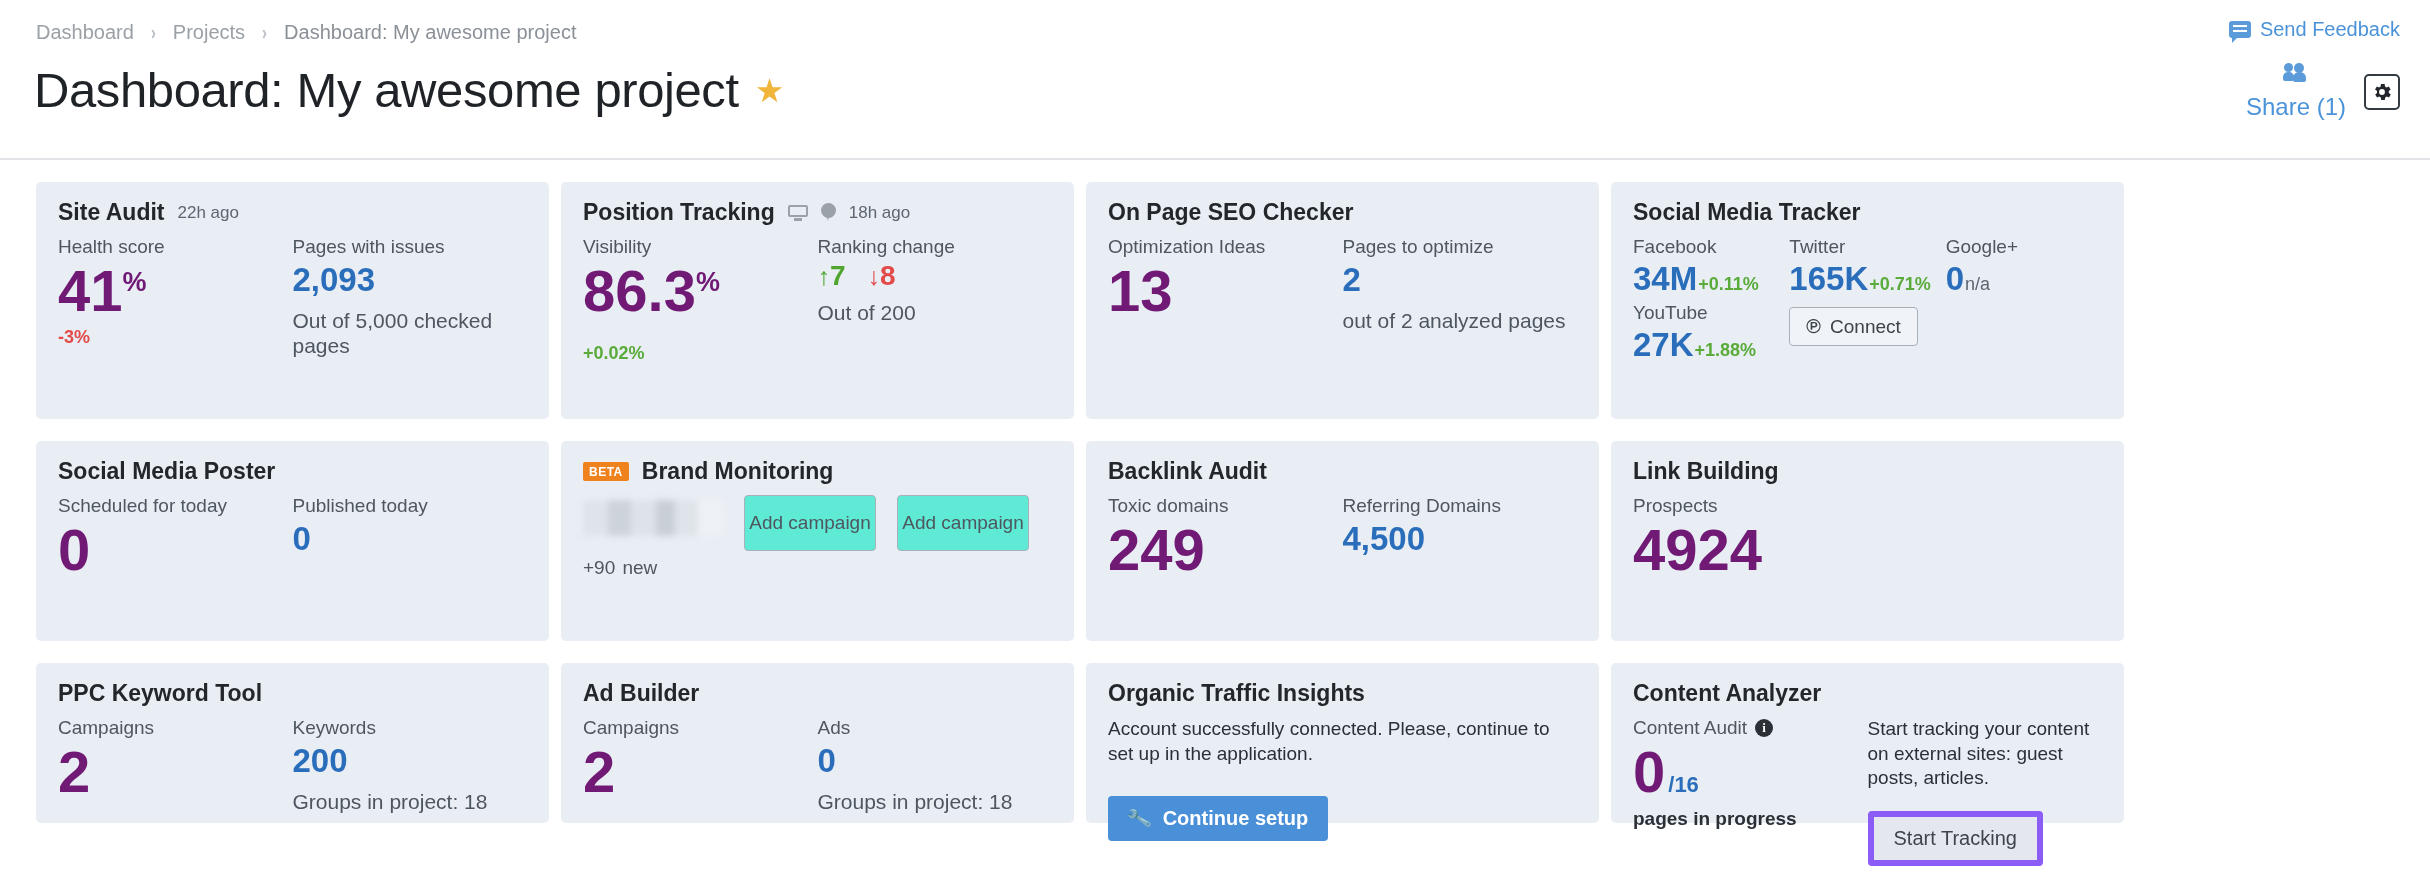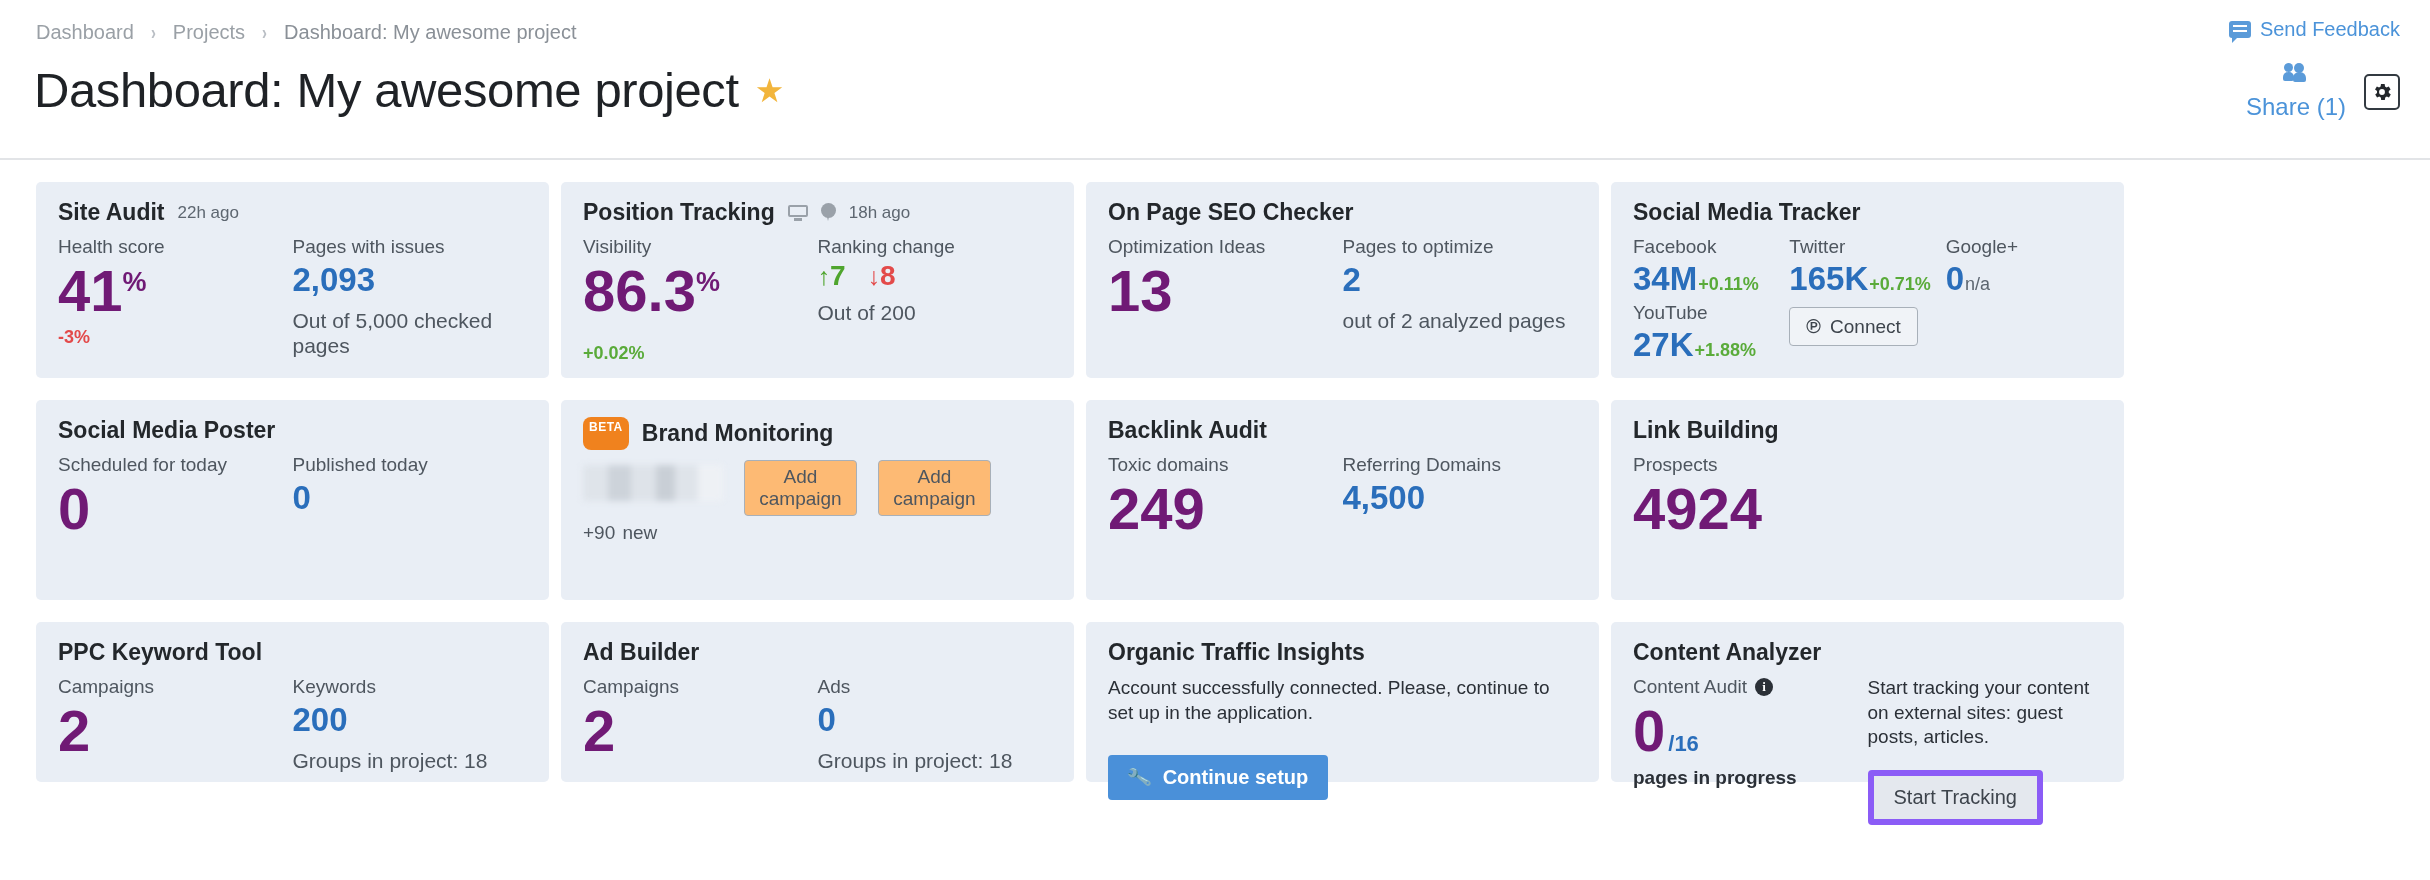--- a/index.html
+++ b/index.html
@@ -91,35 +91,35 @@
     grid-template-columns: repeat(4, 513px);
     gap: 12px;
     padding: 22px 0 0 36px;
   }
   .card {
     background: #e9eef5;
     border-radius: 5px;
     padding: 17px 22px 16px 22px;
     position: relative;
   }
-  .row1 .card { height: 196px; }
+  .row1 .card { height: 237px; }
   .row2 .card { height: 200px; }
   .row3 .card { height: 160px; }
 
   .card-head {
     display: flex; align-items: center; gap: 13px;
     margin-bottom: 10px;
   }
   .card-title { font-size: 23px; font-weight: 700; color: #23272b; }
   .card-time { font-size: 17px; color: #5d6670; }
 
   .beta-badge {
     background: #f0821e; color: #fff;
     font-size: 12px; font-weight: 700; letter-spacing: 0.5px;
-    padding: 3px 6px 16px; border-radius: 8px; text-align: center;
+    padding: 3px 6px 2px; border-radius: 2px; text-align: center;
   }
   .mon-icon { display:inline-block; width: 20px; height: 16px; position: relative; }
   .mon-icon:before {
     content:""; position:absolute; inset:0 0 4px 0;
     border: 2px solid #9aa1a9; border-radius: 2px;
   }
   .mon-icon:after {
     content:""; position:absolute; left:6px; bottom:0; width:8px; height:3px;
     background:#9aa1a9;
   }
@@ -172,22 +172,22 @@
   
   .bm-row { display: flex; align-items: flex-start; gap: 21px; }
   .blur-block {
     width: 140px; height: 36px; margin-top: 5px;
     background:
       linear-gradient(90deg,#dfe4ea 0 18%, #cdd3da 18% 34%, #dee3e9 34% 52%, #c9cfd6 52% 66%, #dfe4ea 66% 82%, #eef1f5 82% 100%);
     filter: blur(3px);
     border-radius: 2px;
   }
   .add-camp-btn {
-    width: 113px; height: 56px;
-    border: 1px solid #a8b0b9; border-radius: 4px; background: #fdba74;
+    width: 132px; height: 56px;
+    border: 1px solid #a8b0b9; border-radius: 4px; background: #5eead4;
     font-size: 19px; color: #4e565f; line-height: 1.18;
     display: flex; align-items: center; justify-content: center;
     text-align: center; cursor: pointer;
   }
   .bm-new { margin-top: 14px; font-size: 26px; font-weight: 700; color: #2a6ebb; }
   .bm-new span { font-size: 19px; font-weight: 400; color: #4e565f; }
 
   
   .oti-text { font-size: 19px; color: #2b3037; line-height: 1.3; margin-top: 2px; }
   .primary-btn {

